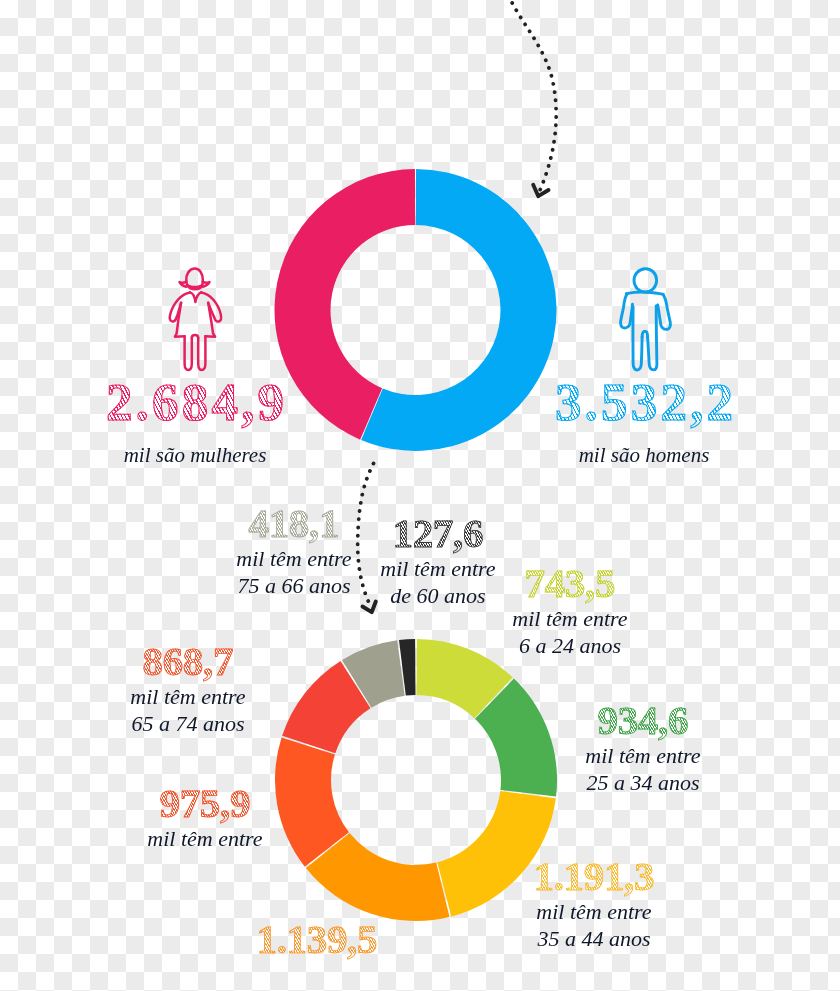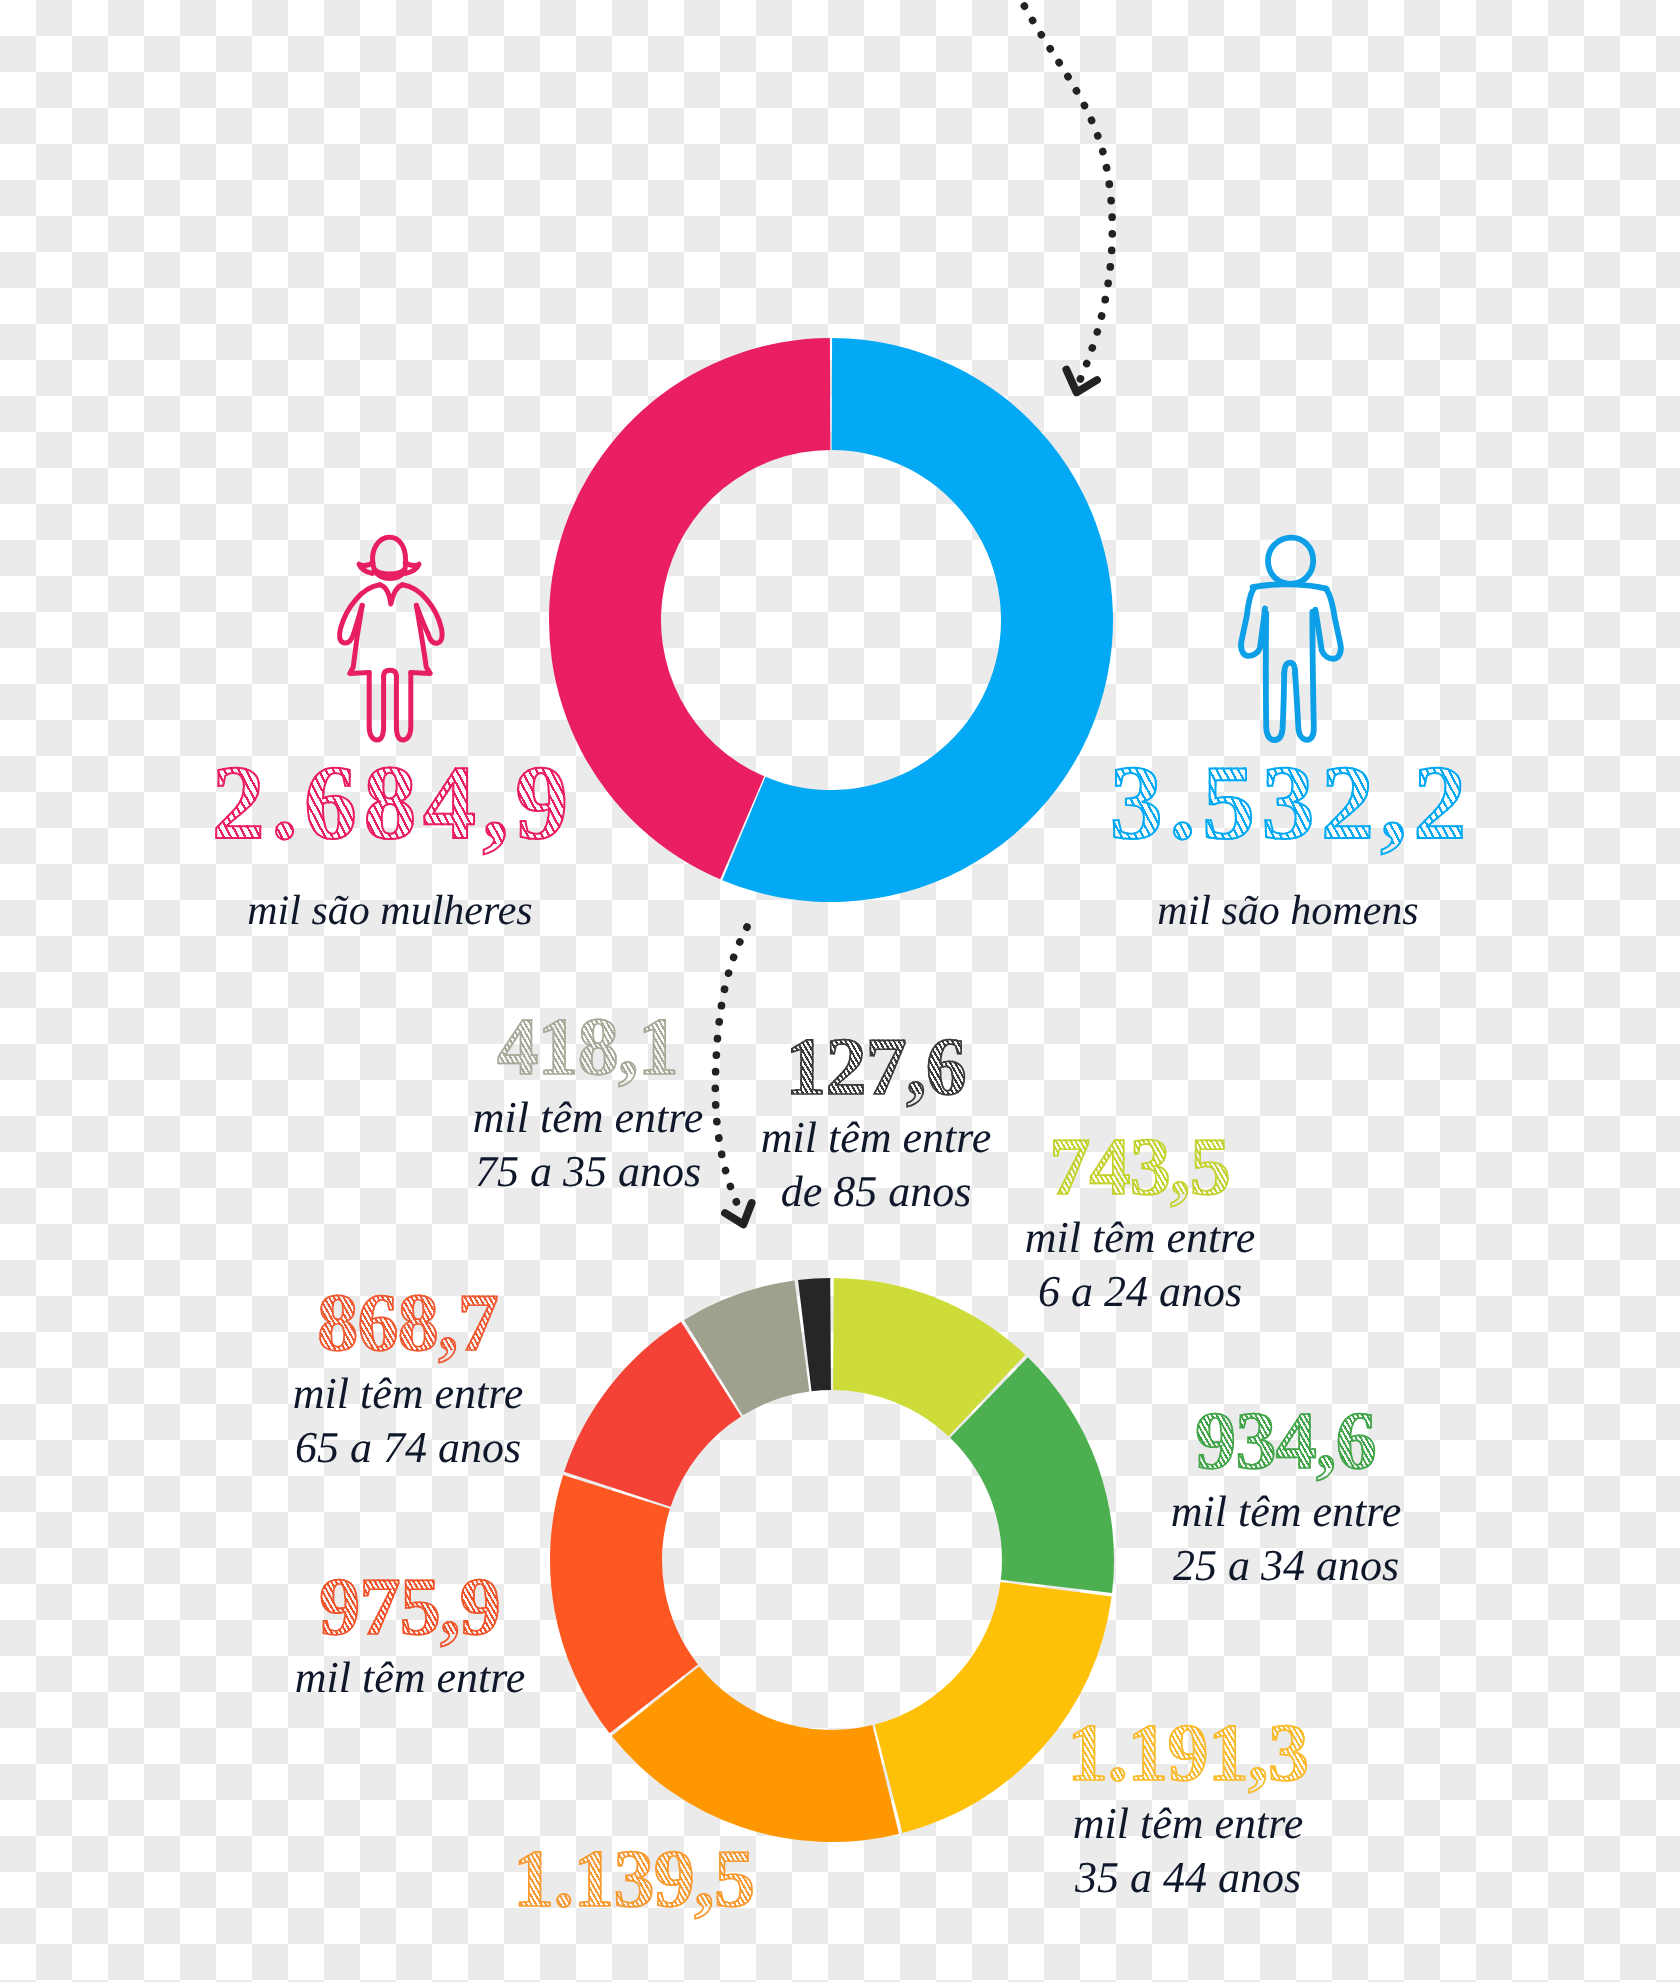--- a/index.html
+++ b/index.html
@@ -158,30 +158,30 @@
 
   <div class="lbl ag" id="lbl-a3" style="left:217px;top:919px;width:200px">
     <div class="num" style="--c:#f79a32">1.139,5</div>
   </div>
 
   <div class="lbl ag" id="lbl-a4" style="left:105px;top:783px;width:200px">
     <div class="num" style="--c:#f1542a">975,9</div>
     <div class="cap c1">mil têm entre</div>
   </div>
 
-  <div class="lbl ag" id="lbl-a5" style="left:104px;top:641px;width:200px">
+  <div class="lbl ag" id="lbl-a5" style="left:88px;top:641px;width:200px">
     <div class="num" style="--c:#f05a33">868,7</div>
     <div class="cap c1">mil têm entre</div>
     <div class="cap">65 a 74 anos</div>
   </div>
 
   <div class="lbl ag" id="lbl-a6" style="left:194px;top:503px;width:200px">
     <div class="num" style="--c:#a8a998">418,1</div>
     <div class="cap c1">mil têm entre</div>
-    <div class="cap">75 a 35 anos</div>
+    <div class="cap">75 a 66 anos</div>
   </div>
 
   <div class="lbl ag" id="lbl-a7" style="left:338px;top:513px;width:200px">
     <div class="num" style="--c:#3a3a3a">127,6</div>
     <div class="cap c1">mil têm entre</div>
-    <div class="cap">de 85 anos</div>
+    <div class="cap">de 60 anos</div>
   </div>
 </div>
 
 </body></html>

